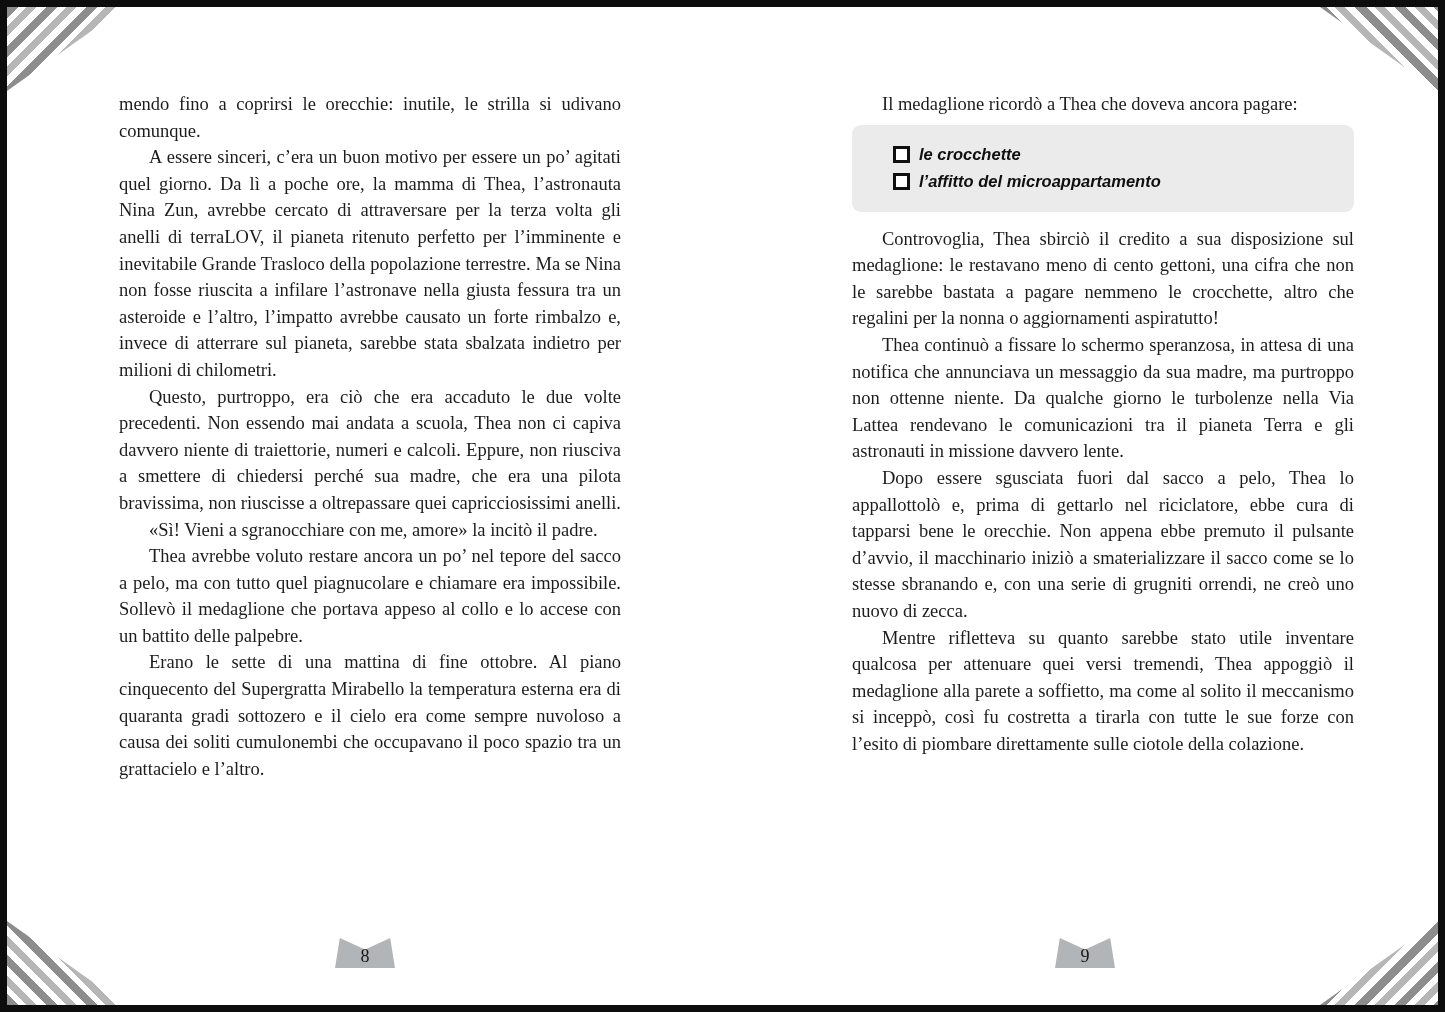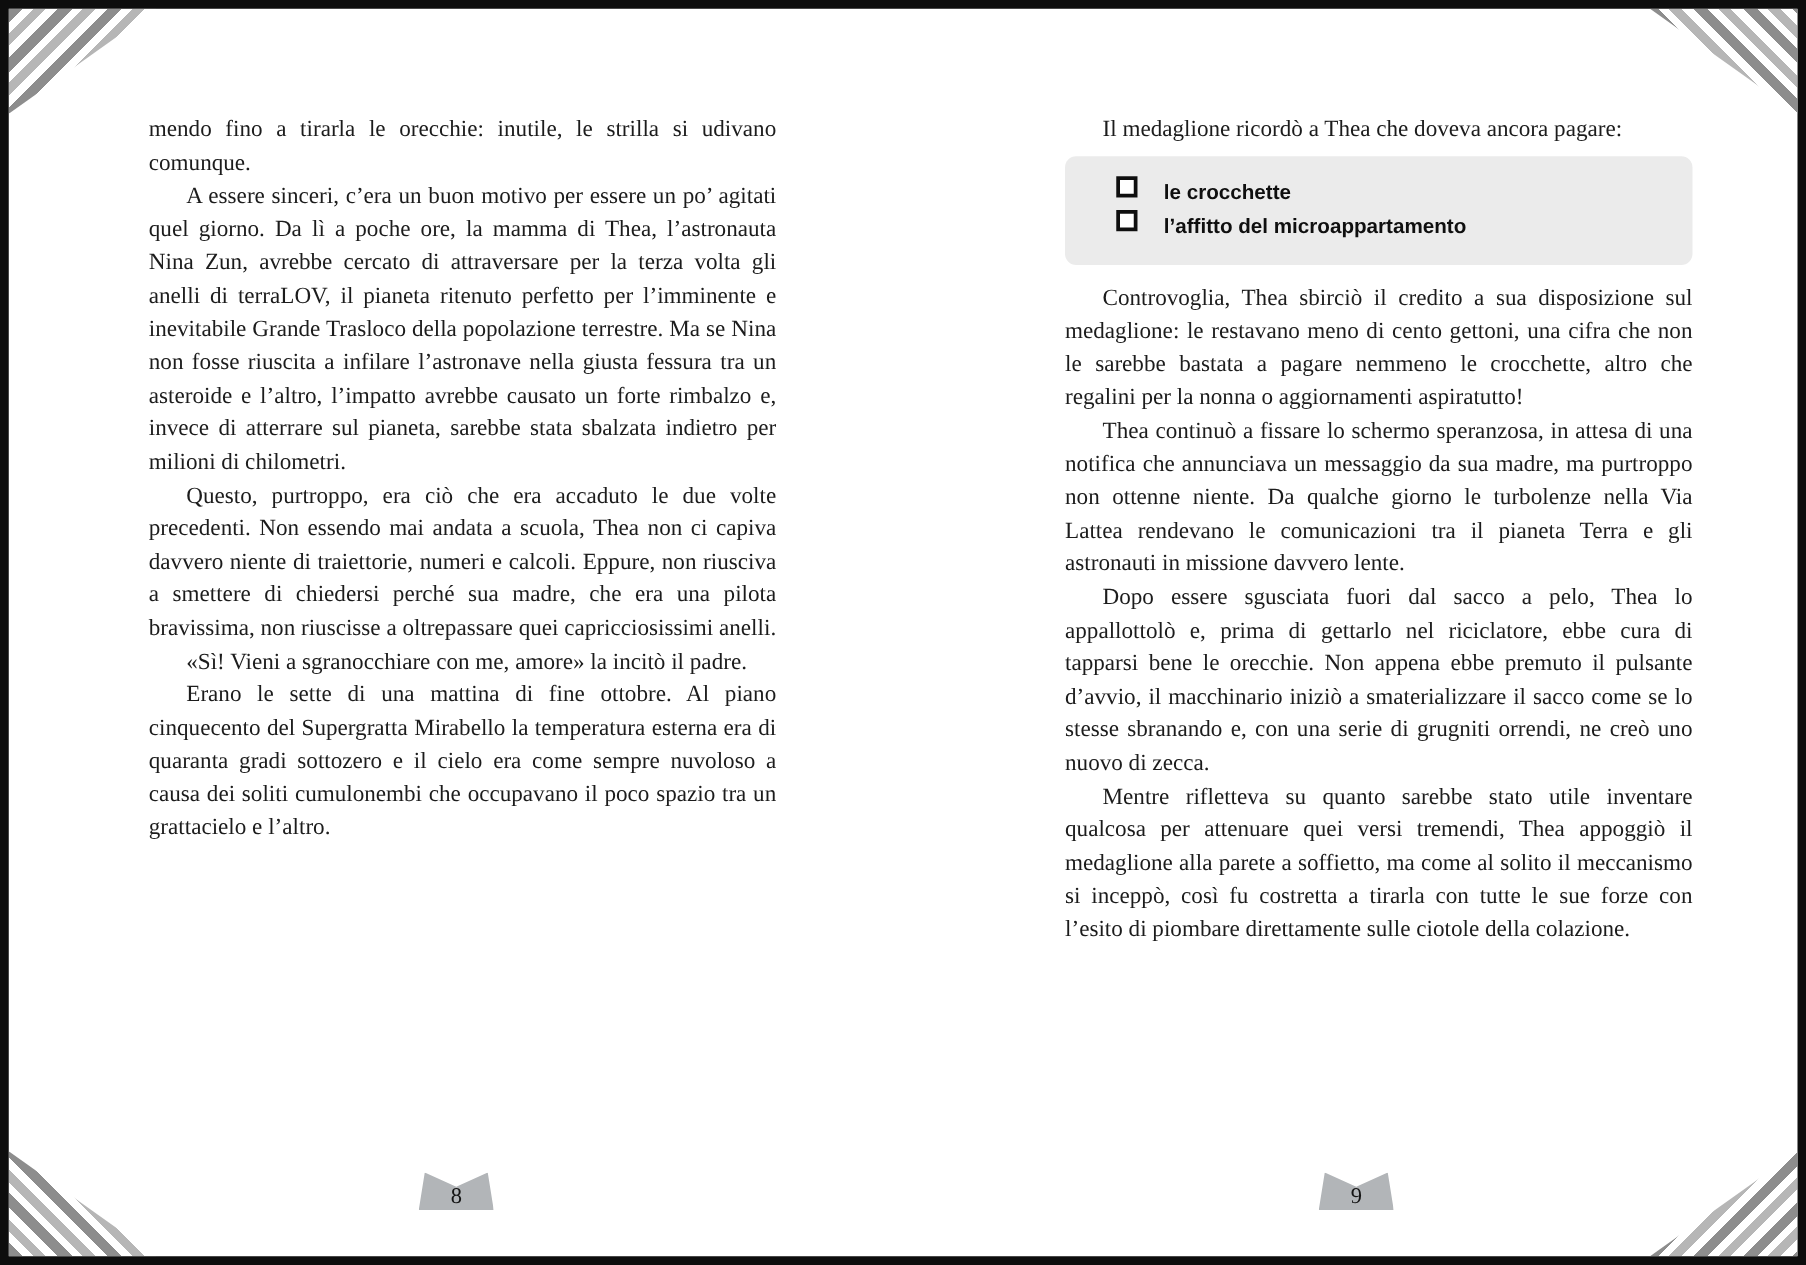--- a/index.html
+++ b/index.html
@@ -34,21 +34,21 @@
     border-radius:9px;
     padding:16px 18px 16px 41px;
     margin:7px 0 14px 0;
     font-family:"Liberation Sans", sans-serif;
     font-weight:bold;
     font-size:16.5px;
     line-height:27.5px;
     color:#0f0f0f;
     text-align:left;
   }
-  .check-item { display:flex; align-items:flex-start; gap:21px; }
+  .check-item { display:flex; align-items:center; gap:9px;font-style:italic; }
   .checkbox {
     width:11px; height:11px;
     border:3px solid #0f0f0f;
     flex:0 0 auto;
     background:#ffffff;
   }
 
   
   .pagetab {
     position:absolute;
@@ -92,24 +92,25 @@
 <body>
 
 <div class="spread">
 
   <div class="corner tl"></div>
   <div class="corner tr"></div>
   <div class="corner bl"></div>
   <div class="corner br"></div>
 
   <div class="col left">
-    <p class="para">mendo fino a tirarla le orecchie: inutile, le strilla si udivano comunque.</p>
+    <p class="para">mendo fino a coprirsi le orecchie: inutile, le strilla si udivano comunque.</p>
     <p class="para indent">A essere sinceri, c’era un buon motivo per essere un po’ agitati quel giorno. Da lì a poche ore, la mamma di Thea, l’astronauta Nina Zun, avrebbe cercato di attraversare per la terza volta gli anelli di terraLOV, il pianeta ritenuto perfetto per l’imminente e inevitabile Grande Trasloco della popolazione terrestre. Ma se Nina non fosse riuscita a infilare l’astronave nella giusta fessura tra un asteroide e l’altro, l’impatto avrebbe causato un forte rimbalzo e, invece di atterrare sul pianeta, sarebbe stata sbalzata indietro per milioni di chilometri.</p>
     <p class="para indent">Questo, purtroppo, era ciò che era accaduto le due volte precedenti. Non essendo mai andata a scuola, Thea non ci capiva davvero niente di traiettorie, numeri e calcoli. Eppure, non riusciva a smettere di chiedersi perché sua madre, che era una pilota bravissima, non riuscisse a oltrepassare quei capricciosissimi anelli.</p>
     <p class="para indent">«Sì! Vieni a sgranocchiare con me, amore» la incitò il padre.</p>
+    <p class="para indent">Thea avrebbe voluto restare ancora un po’ nel tepore del sacco a pelo, ma con tutto quel piagnucolare e chiamare era impossibile. Sollevò il medaglione che portava appeso al collo e lo accese con un battito delle palpebre.</p>
     <p class="para indent">Erano le sette di una mattina di fine ottobre. Al piano cinquecento del Supergratta Mirabello la temperatura esterna era di quaranta gradi sottozero e il cielo era come sempre nuvoloso a causa dei soliti cumulonembi che occupavano il poco spazio tra un grattacielo e l’altro.</p>
   </div>
 
   <div class="col right">
     <p class="para indent">Il medaglione ricordò a Thea che doveva ancora pagare:</p>
 
     <div class="checklist">
       <div class="check-item">
         <span class="checkbox"></span>
         <span>le crocchette</span>

